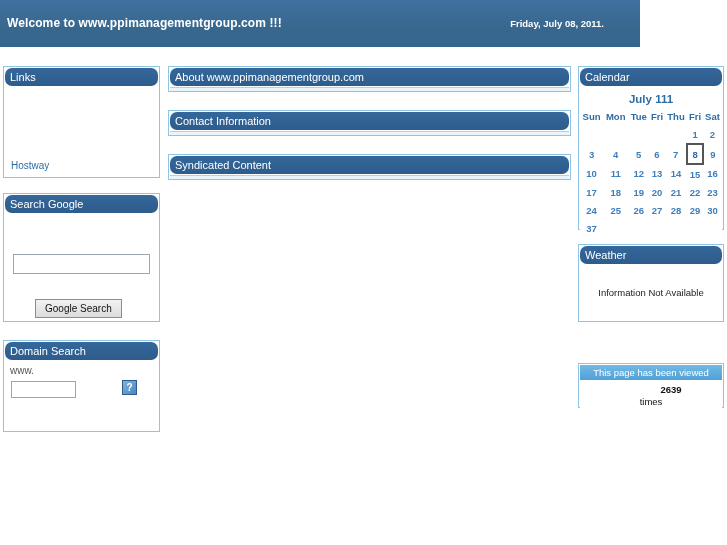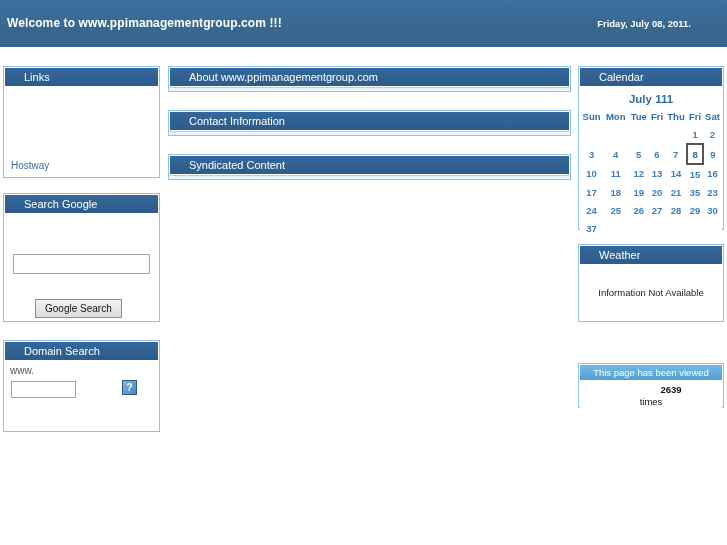--- a/index.html
+++ b/index.html
@@ -13,21 +13,21 @@
     font-family: "Liberation Sans", sans-serif;
     font-size: 11px;
     color: #1f4e79;
     overflow: hidden;
   }
 
   
   .banner {
     position: absolute;
     left: 0; top: 0;
-    width: 727px; height: 47px;
+    width: 640px; height: 47px;
     background: #3a6d9e;
     background-image: linear-gradient(180deg, #3f719f 0%, #39688f 55%, #35648c 100%);
   }
   .banner-title {
     position: absolute;
     left: 7px; top: 16px;
     color: #ffffff;
     font-size: 12px;
     font-weight: bold;
     letter-spacing: 0.1px;
@@ -49,25 +49,26 @@
     border: 1px solid #8ec4e6;
     box-sizing: border-box;
   }
   .panel-head {
     background: #2f6090;
     background-image: linear-gradient(180deg, #35679a 0%, #2d5c8c 100%);
     color: #ffffff;
     font-size: 11px;
     height: 18px;
     line-height: 18px;
-    padding-left: 19px;
+    padding-left: 5px;
     margin: 1px;
     box-sizing: border-box;
     white-space: nowrap;
     overflow: hidden;
+    border-radius: 7px;
   }
   .panel-body {
     background: #ffffff;
     margin: 1px;
     box-sizing: border-box;
   }
 
   
   .panel-collapsed .panel-body {
     height: 4px;
@@ -339,21 +340,21 @@
             <td>14</td>
             <td>15</td>
             <td>16</td>
           </tr>
           <tr>
             <td>17</td>
             <td>18</td>
             <td>19</td>
             <td>20</td>
             <td>21</td>
-            <td>35</td>
+            <td>22</td>
             <td>23</td>
           </tr>
           <tr>
             <td>24</td>
             <td>25</td>
             <td>26</td>
             <td>27</td>
             <td>28</td>
             <td>29</td>
             <td>30</td>

